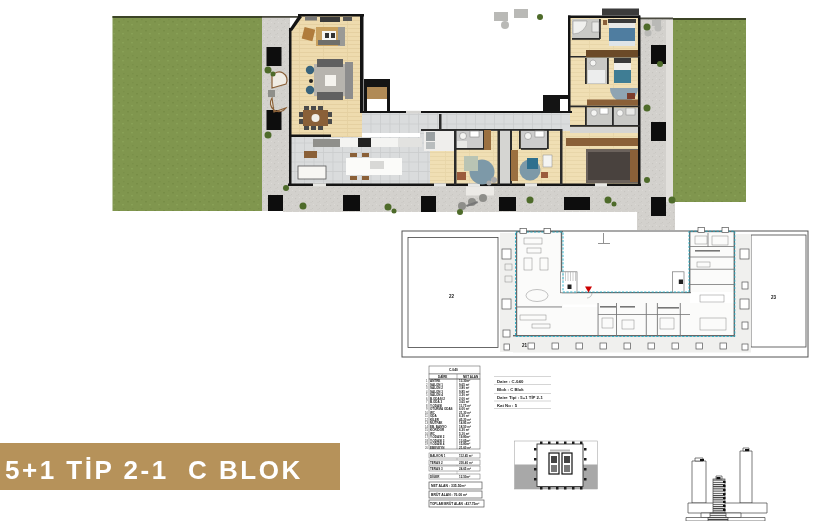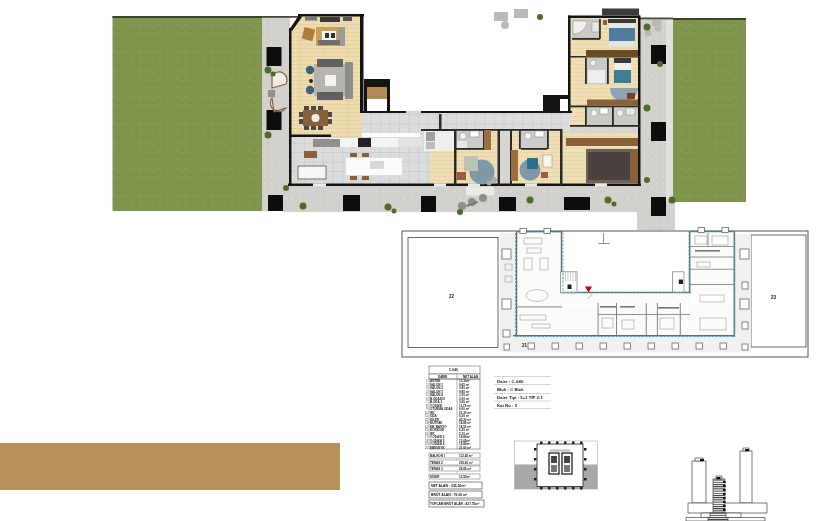--- a/index.html
+++ b/index.html
@@ -673,13 +673,14 @@
         <rect x="723" y="505" width="2.5" height="2"></rect>
         <rect x="723" y="509" width="2.5" height="2"></rect>
 <rect x="700" y="459" width="4" height="2"></rect>
 <rect x="745" y="449" width="4" height="2"></rect>
 <rect x="716.5" y="477" width="4" height="2"></rect>
 </g>
 </svg>
 
 
 <div style="position:absolute;left:0;top:443px;width:340px;height:47px;background:#b6925a;"></div>
+<div style="position:absolute;left:5px;top:455px;width:400px;font-size:26px;font-weight:bold;color:#ffffff;letter-spacing:2.5px;">5+1 TİP 2-1&nbsp; C BLOK</div>
 </div>
 
 </body></html>

